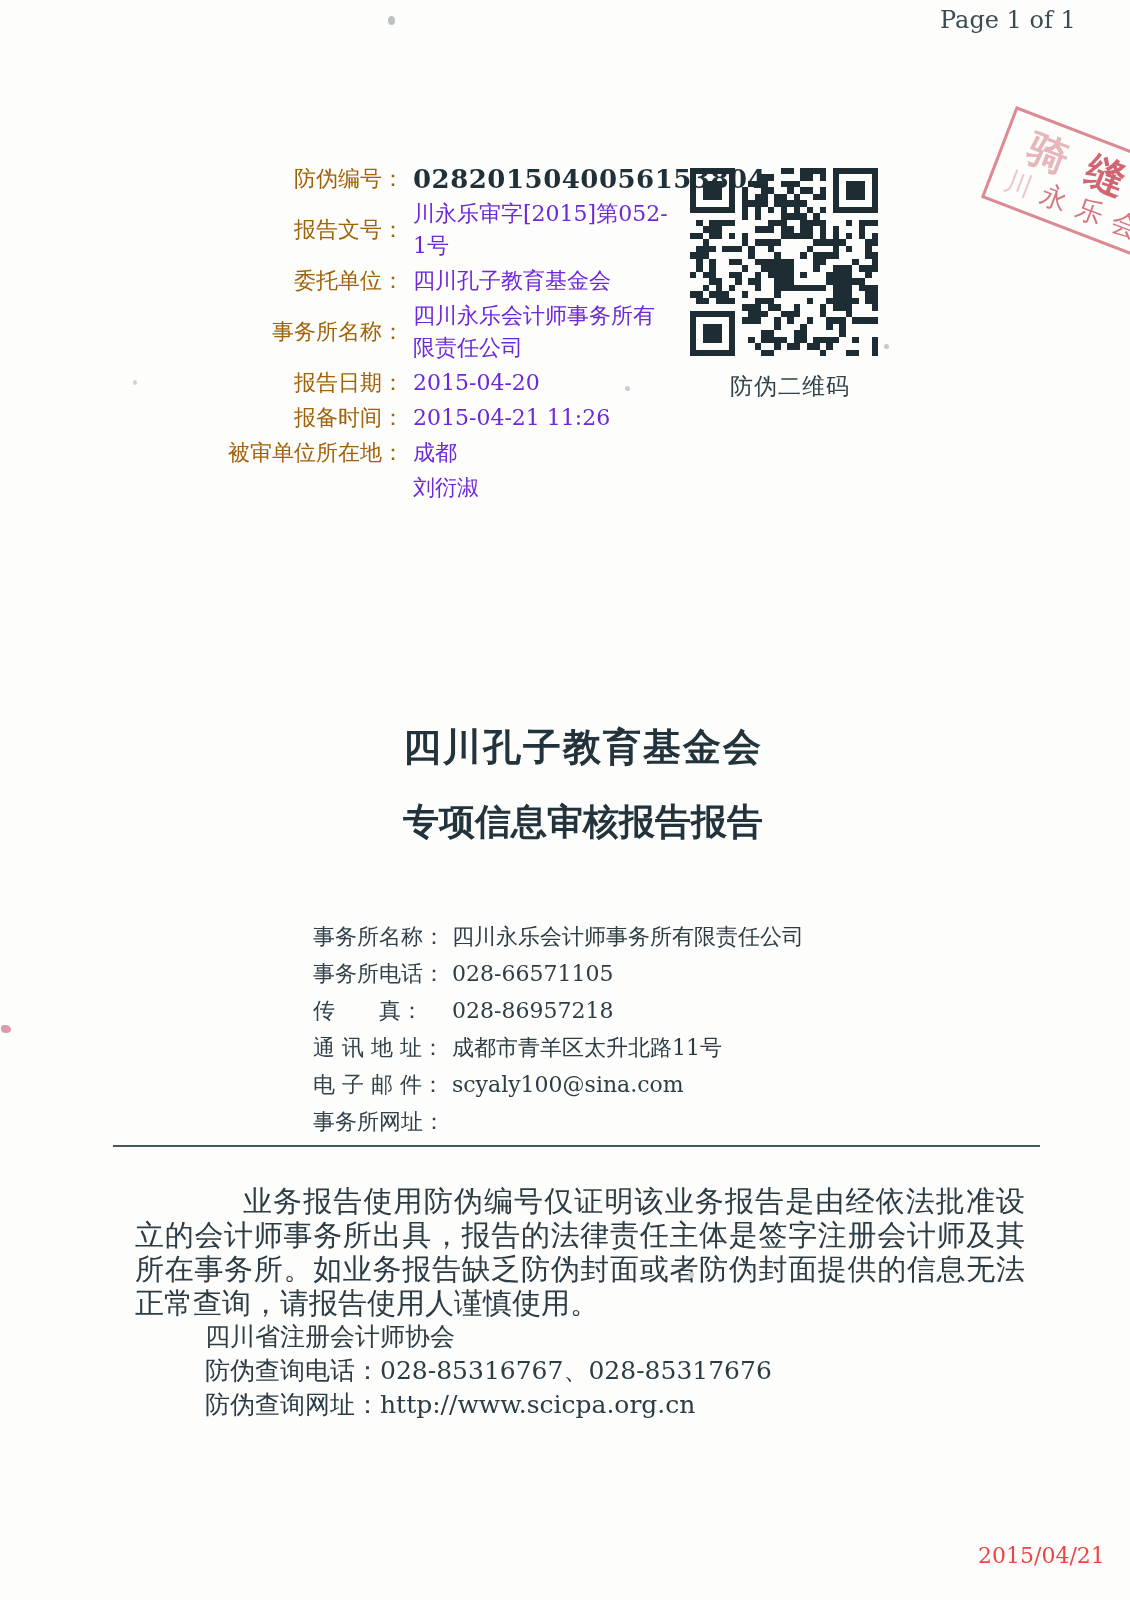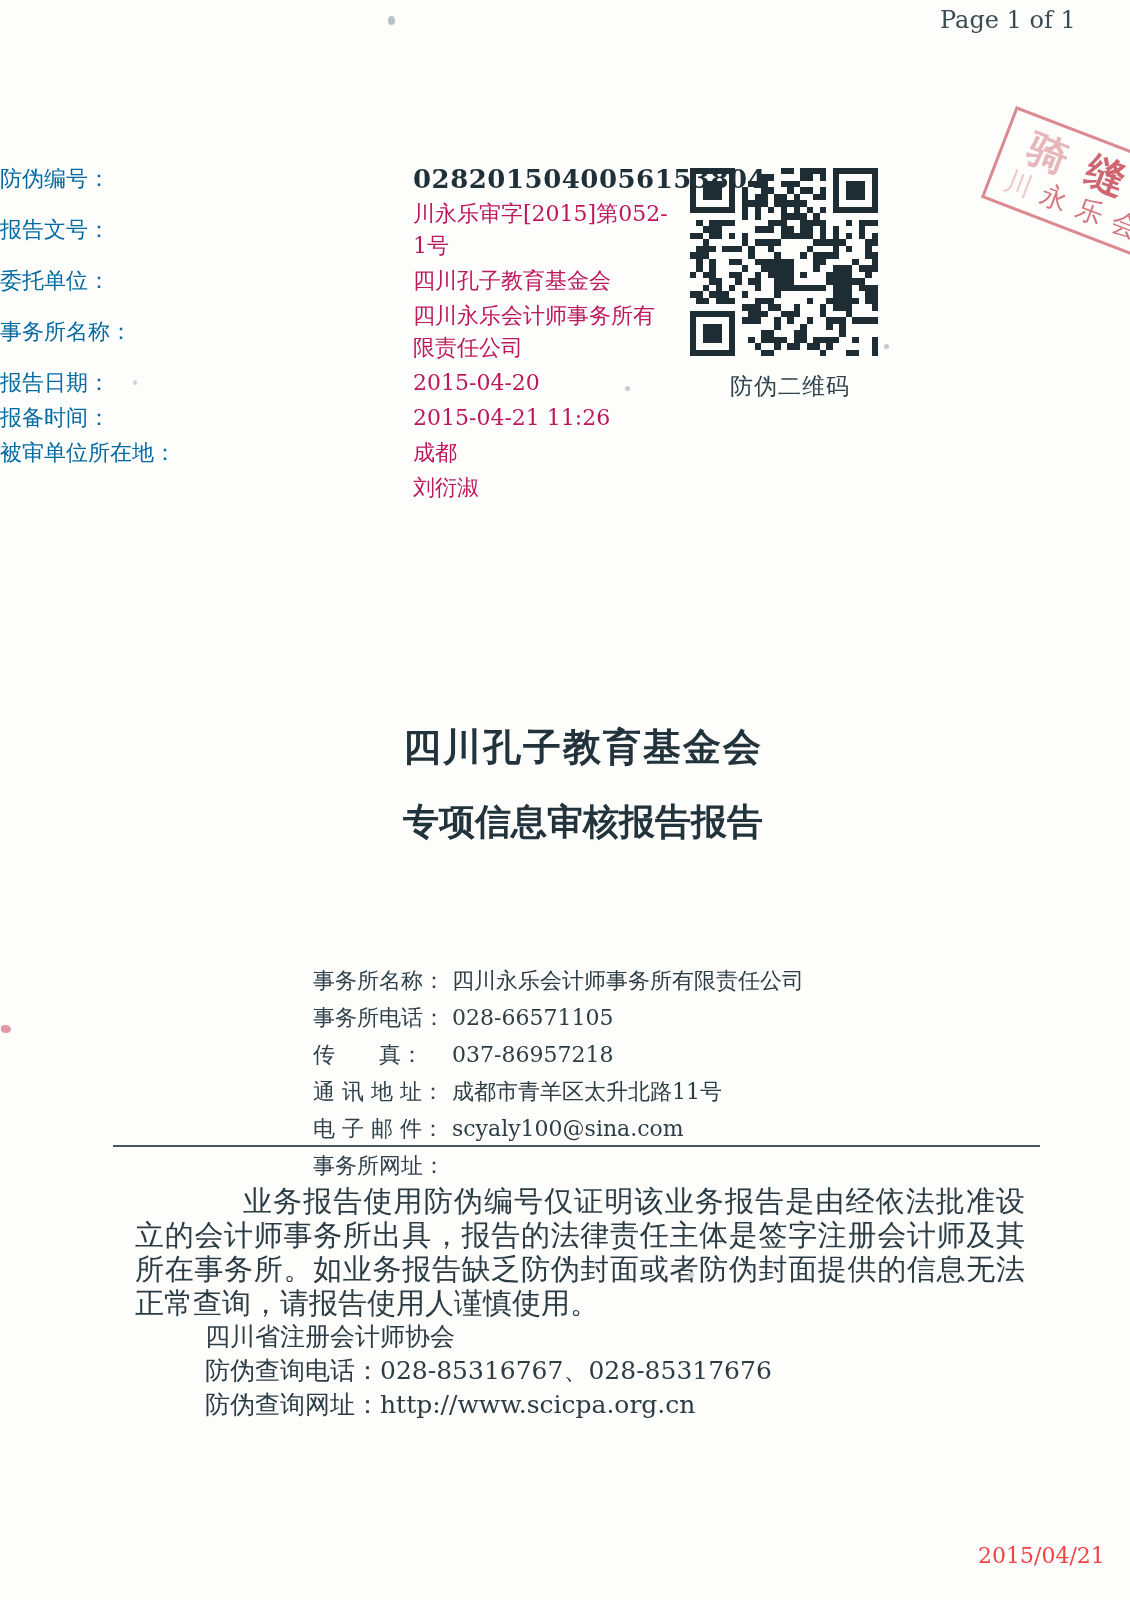--- a/index.html
+++ b/index.html
@@ -27,39 +27,39 @@
   .stamp-line1::first-letter{color:rgba(198,75,88,.40);}
   .stamp-line2{
     margin:-6px 0 0 14px;font-size:27px;letter-spacing:11px;
     color:rgba(195,66,80,.72);
   }
   .stamp-line2::first-letter{color:rgba(198,80,92,.30);}
   
   .fields{position:absolute;left:0;top:163px;width:700px;}
   .field-row{display:flex;align-items:center;margin-bottom:3px;}
   .field-label{
-    width:404px;text-align:left;font-size:22px;line-height:32px;
-    flex:none;color:#0369a1;
+    width:404px;text-align:right;font-size:22px;line-height:32px;
+    flex:none;color:#a16207;
   }
   .field-value{
-    margin-left:9px;width:262px;font-size:22px;line-height:32px;color:#be185d;
+    margin-left:9px;width:262px;font-size:22px;line-height:32px;color:#6d28d9;
   }
   .field-row.bold-value .field-value{
     font-weight:bold;font-size:26px;letter-spacing:.5px;color:#1f3038;width:290px;
   }
   
   .qr-block{position:absolute;left:690px;top:168px;width:188px;text-align:center;}
   .qr-code{display:block;width:188px;height:188px;}
   .qr-caption{margin-top:15px;font-size:23px;color:#31424a;letter-spacing:1px;padding-left:12px;}
   
   .doc-title{position:absolute;left:18px;top:722px;width:1130px;text-align:center;color:#22333c;}
   .doc-title .t1{font-size:38px;font-weight:bold;letter-spacing:2px;margin:0;}
   .doc-title .t2{font-size:36px;font-weight:bold;letter-spacing:0;margin:25px 0 0 0;}
   
-  .contact{position:absolute;left:313px;top:918px;margin-top:44px;}
+  .contact{position:absolute;left:313px;top:918px;}
   .contact-row{line-height:37px;font-size:22px;}
   .c-label{display:inline-block;width:134px;color:#31414a;vertical-align:top;}
   .c-value{margin-left:5px;color:#2d3d44;}
   
   .divider{position:absolute;left:113px;top:1145px;width:927px;height:2px;background:#47575e;}
   
   .disclaimer{
     position:absolute;left:135px;top:1184px;width:890px;
     font-size:29px;line-height:34px;text-align:justify;
     text-indent:108px;color:#2c3c44;margin:0;
@@ -546,21 +546,21 @@
 </div>
 
 <div class="contact">
   <div class="contact-row">
     <span class="c-label">事务所名称：</span><span class="c-value">四川永乐会计师事务所有限责任公司</span>
   </div>
   <div class="contact-row">
     <span class="c-label">事务所电话：</span><span class="c-value">028-66571105</span>
   </div>
   <div class="contact-row">
-    <span class="c-label">传　　真：</span><span class="c-value">037-86957218</span>
+    <span class="c-label">传　　真：</span><span class="c-value">028-86957218</span>
   </div>
   <div class="contact-row">
     <span class="c-label">通 讯 地 址：</span><span class="c-value">成都市青羊区太升北路11号</span>
   </div>
   <div class="contact-row">
     <span class="c-label">电 子 邮 件：</span><span class="c-value">scyaly100@sina.com</span>
   </div>
   <div class="contact-row">
     <span class="c-label">事务所网址：</span><span class="c-value"></span>
   </div>

